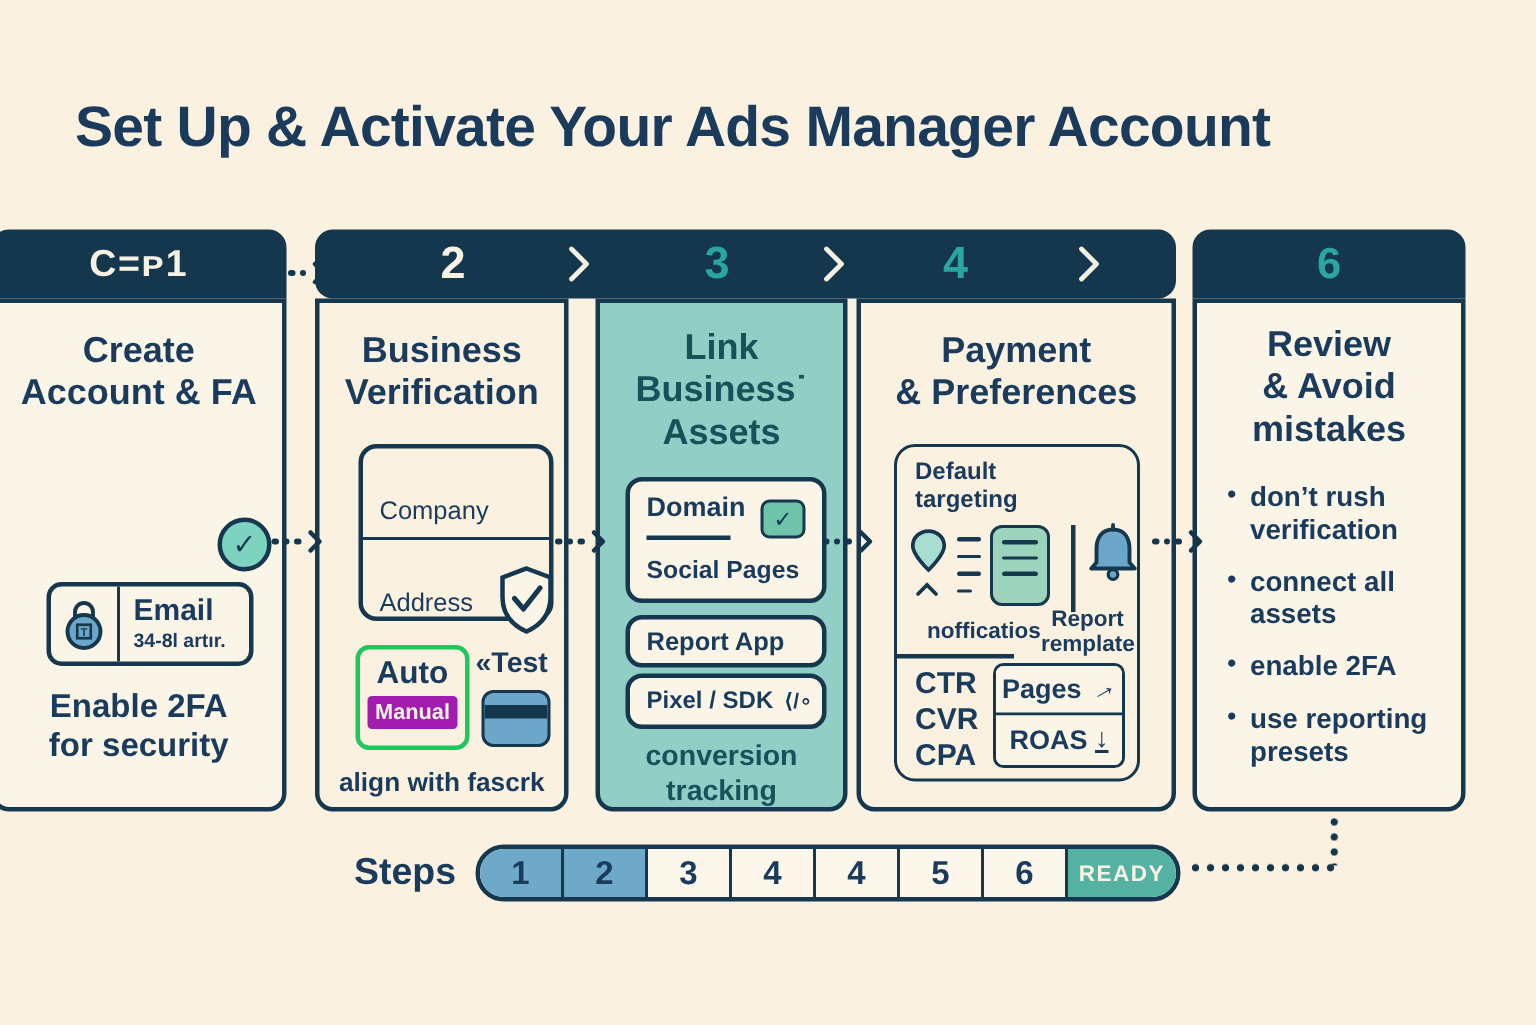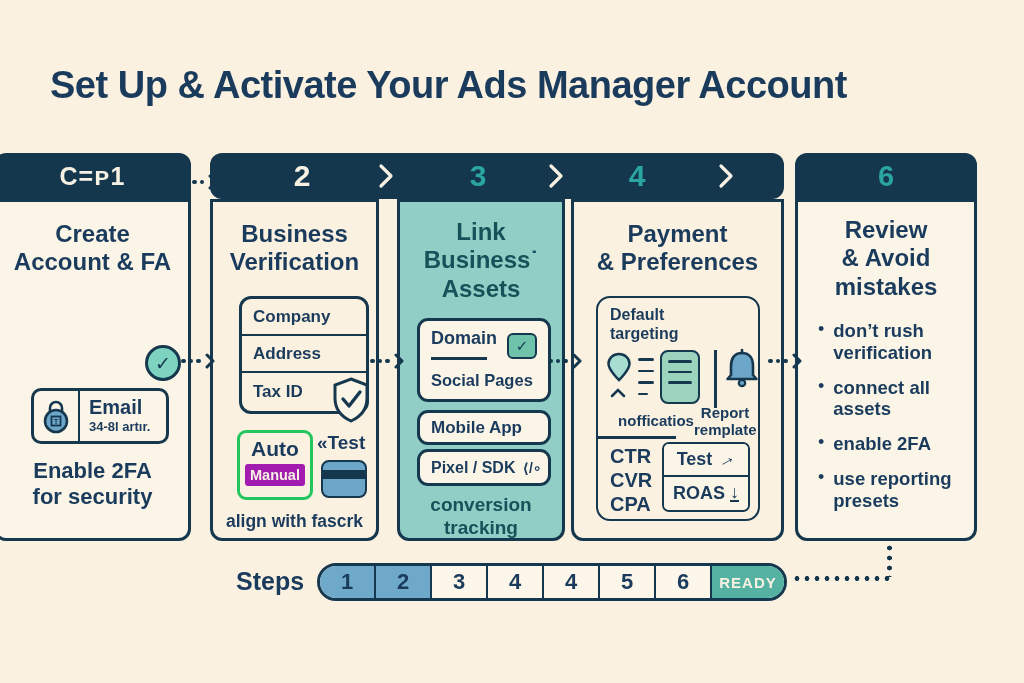--- a/index.html
+++ b/index.html
@@ -49,22 +49,22 @@
 
   
   .b2{position:absolute;left:210px;top:199px;width:169px;height:342px;}
   .b3{position:absolute;left:397px;top:199px;width:168px;height:342px;background:#90cec6;}
   .b4{position:absolute;left:571px;top:199px;width:213px;height:342px;}
   .b2,.b3,.b4{border:3px solid #16384e;border-radius:0 0 12px 12px;box-sizing:border-box;}
 
   
   .fieldsbox{position:absolute;left:26px;top:94px;width:130px;height:118px;border:3px solid #16384e;
              border-radius:12px;box-sizing:border-box;overflow:hidden;}
-  .frow{height:37px;display:flex;align-items:center;padding-left:11px;font-size:17px;font-weight:700;
-        border-bottom:2.5px solid #16384e;box-sizing:border-box;}
+  .frow{height:37px;display:flex;align-items:center;padding-left:11px;font-size:17px;font-weight:400;
+        border-bottom:2.5px solid #16384e;box-sizing:border-box;margin-top:24px;}
   .frow:last-child{border-bottom:none;}
   .shield{position:absolute;left:116px;top:174px;z-index:4;line-height:0;}
   .autobox{position:absolute;left:24px;top:228px;width:76px;height:70px;border:3px solid #22c55e;
            border-radius:9px;box-sizing:border-box;text-align:center;}
   .autolbl{font-size:21px;font-weight:700;margin-top:4px;}
   .manualchip{margin:3px 5px 0 5px;background:#a21caf;color:#f6f1e3;font-size:14.5px;font-weight:700;
               border-radius:3px;padding:3px 2px;}
   .testlbl{position:absolute;left:104px;top:230px;font-size:19px;font-weight:700;}
   .cardicon{position:absolute;left:108px;top:258px;width:46px;height:38px;background:#6ca7c9;
             border:2.5px solid #16384e;border-radius:8px;box-sizing:border-box;overflow:hidden;}
@@ -233,21 +233,21 @@
 Assets</div>
     <div class="assetbox boxA">
       <span class="domain">Domain</span>
       <span class="domainline"></span>
       <span class="checkbox">
         <span>✓</span>
       </span>
       <span class="social">Social Pages</span>
     </div>
     <div class="assetbox boxB">
-      <span>Mobile App</span>
+      <span>Report App</span>
     </div>
     <div class="assetbox boxC">
       <span>Pixel / SDK</span>
       <span class="codeglyph">⟨/∘</span>
     </div>
     <div class="cap3 preline">conversion
 tracking</div>
   </div>
 
   <div class="b4">
@@ -289,21 +289,21 @@
       <div class="reportlbl preline">Report
 remplate</div>
       <span class="hdiv"></span>
       <div class="metrics">
         <div>CTR</div>
         <div>CVR</div>
         <div>CPA</div>
       </div>
       <div class="mboxes">
         <div class="mrow">
-          <span>Test</span>
+          <span>Pages</span>
           <span class="ar">→</span>
         </div>
         <div class="mrow">
           <span>ROAS</span>
           <span class="dlicon">↓</span>
         </div>
       </div>
     </div>
   </div>
 

